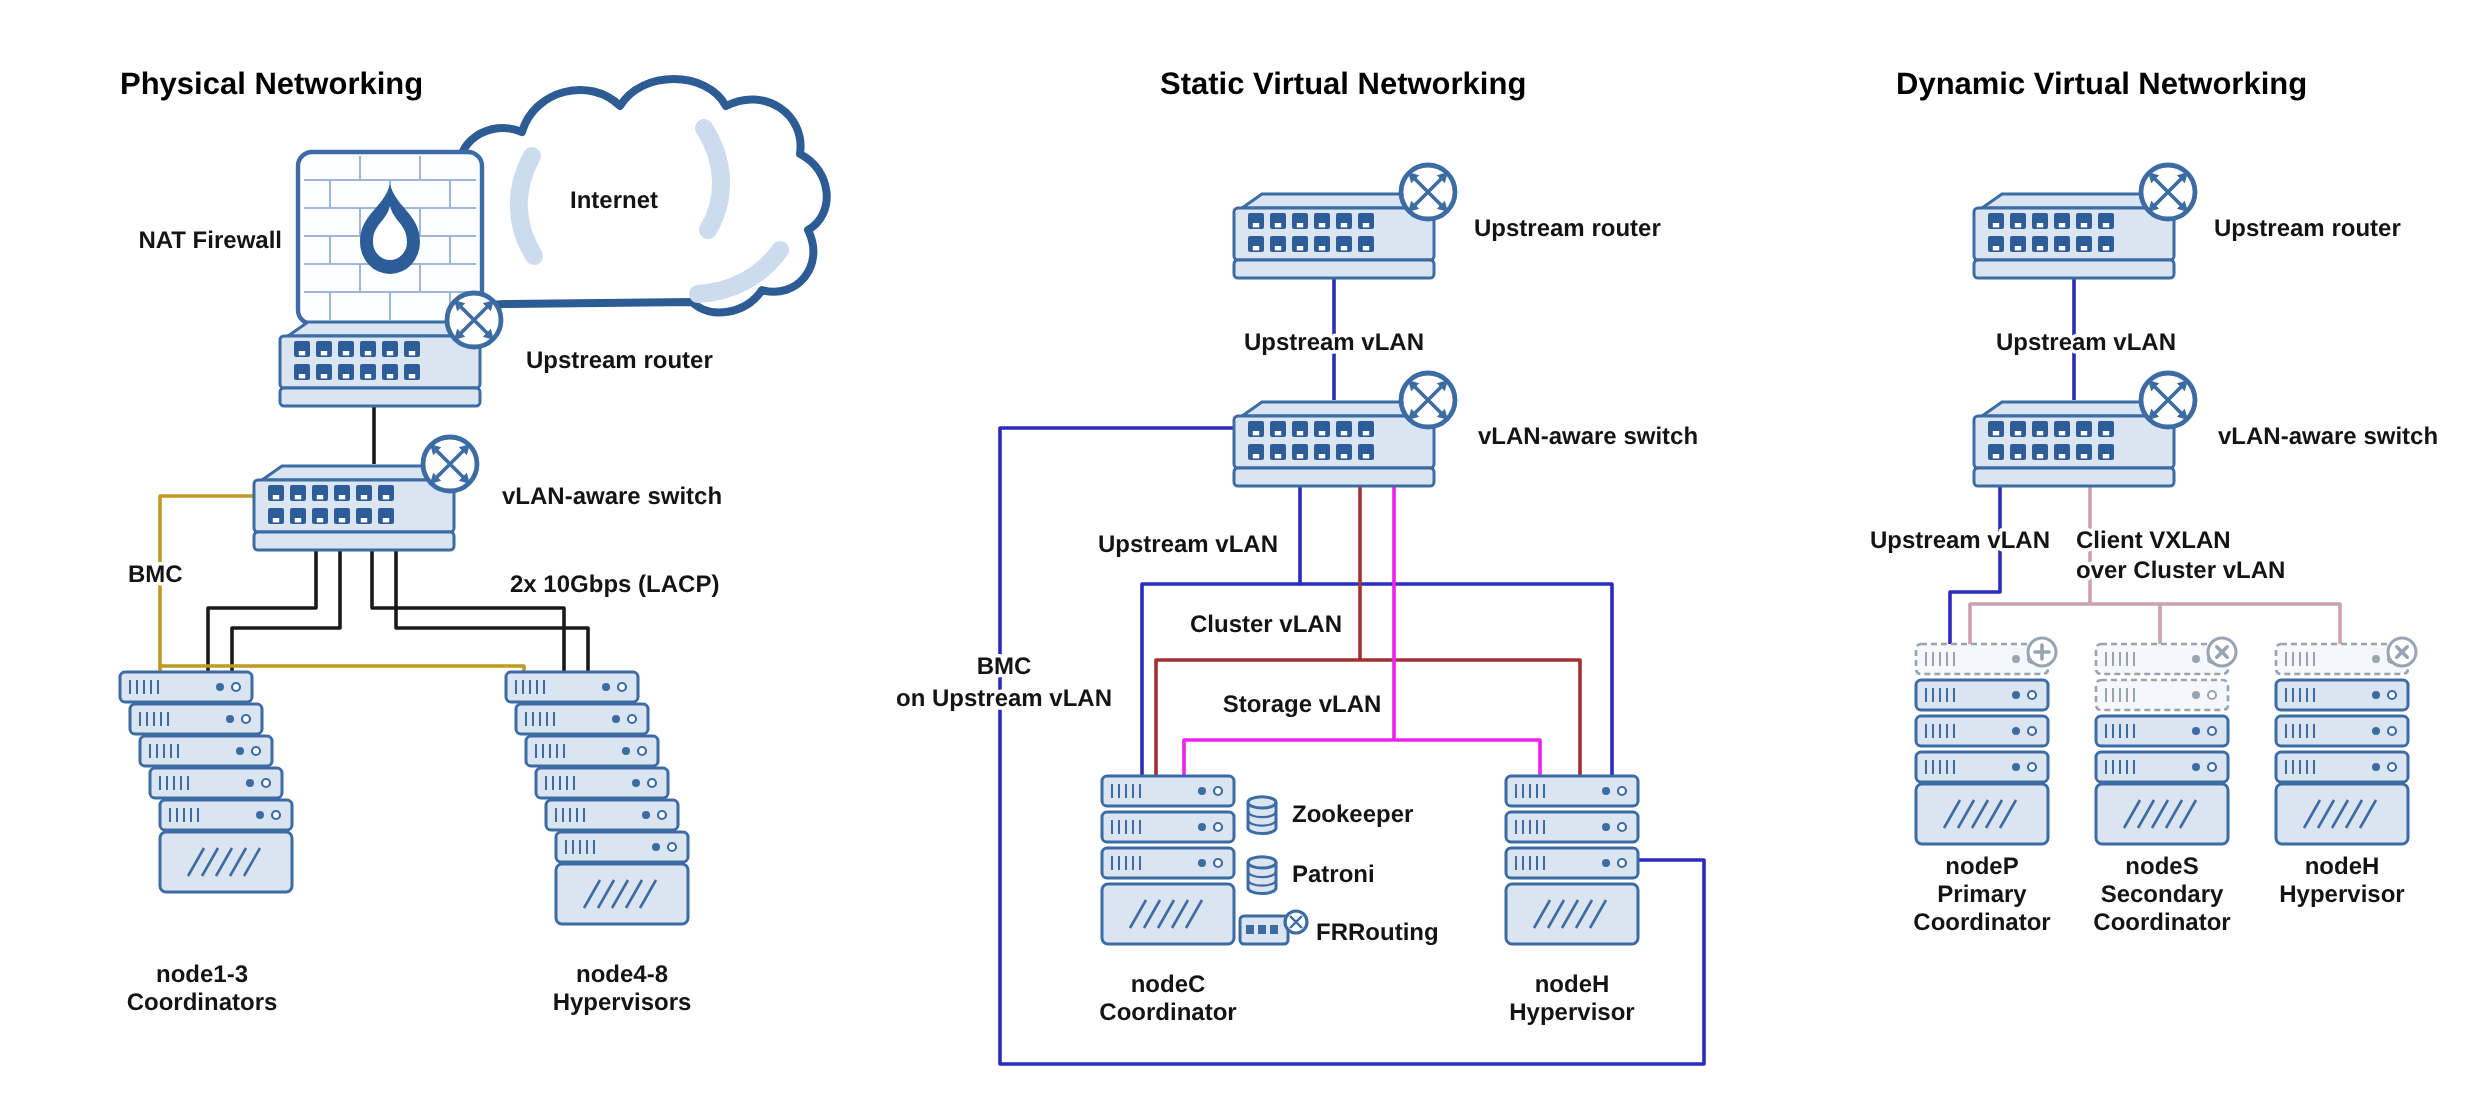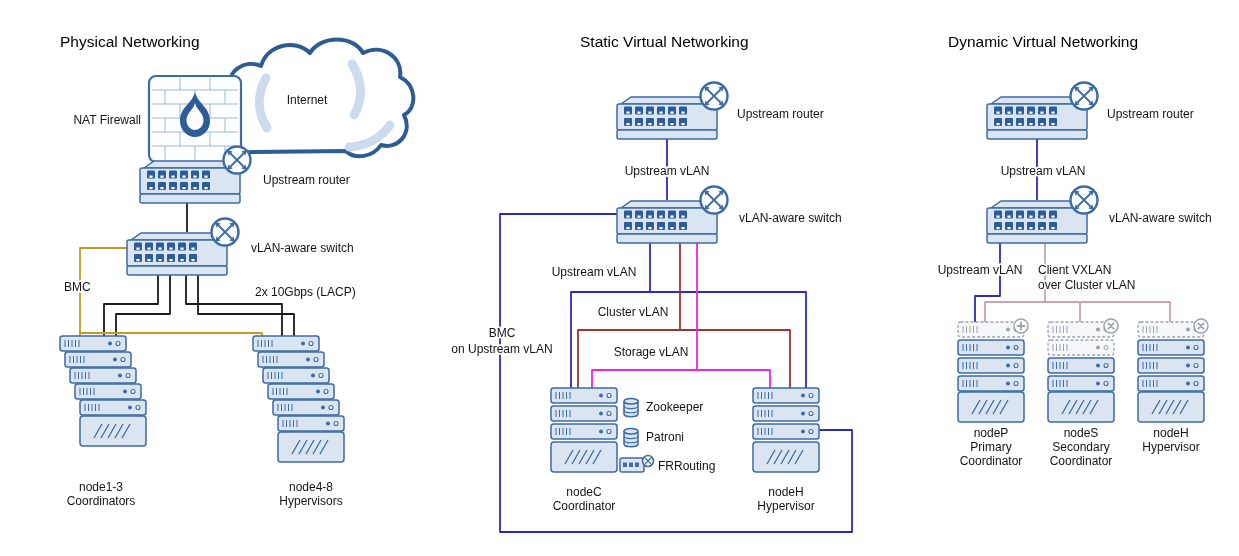--- a/index.html
+++ b/index.html
@@ -1,16 +1,16 @@
 <!DOCTYPE html>
 <html><head>
 <meta charset="utf-8">
 <style>
   html,body{margin:0;padding:0;background:#fff;}
-  .stage{position:relative;width:1239px;height:556px;background:#fff;overflow:hidden;}
+  .stage{position:relative;width:1239px;height:556px;background:#fff;overflow:hidden;font-weight:bold;}
   svg{display:block;}
   text{font-family:"Liberation Sans","DejaVu Sans",sans-serif;font-size:12px;fill:#141414;}
   .title{font-size:15.5px;fill:#000;}
   .halo{paint-order:stroke;stroke:#fff;stroke-width:3.6px;stroke-linejoin:round;}
   .link{fill:none;stroke-width:1.8;stroke-linejoin:round;}
   .devface{fill:#dbe5f1;stroke:#3d6ba3;stroke-width:1.5;}
   .devline{stroke:#3d6ba3;}
   .devfill{fill:#3d6ba3;}
   .vent{stroke:#3d6ba3;stroke-width:1;fill:none;}
   .dothollow{fill:#fff;stroke:#3d6ba3;stroke-width:1.1;}

